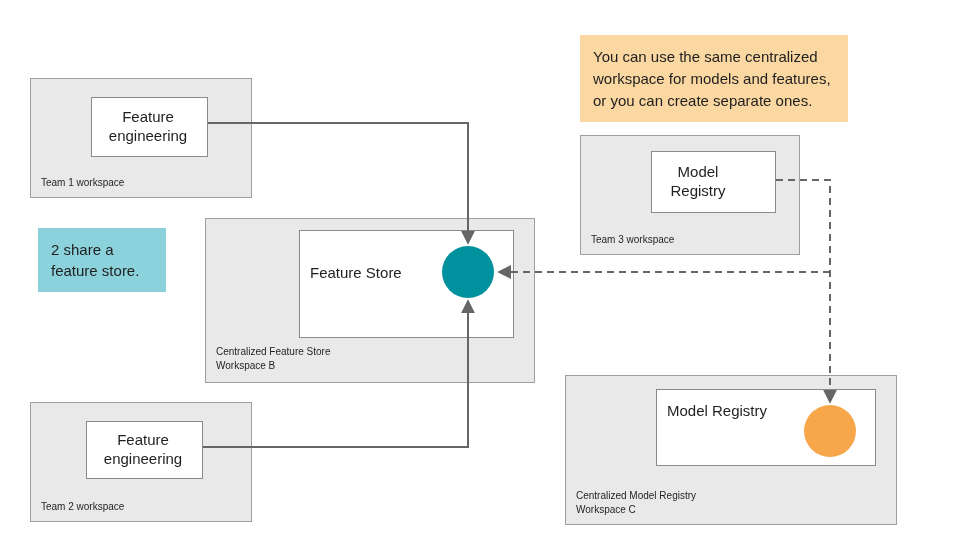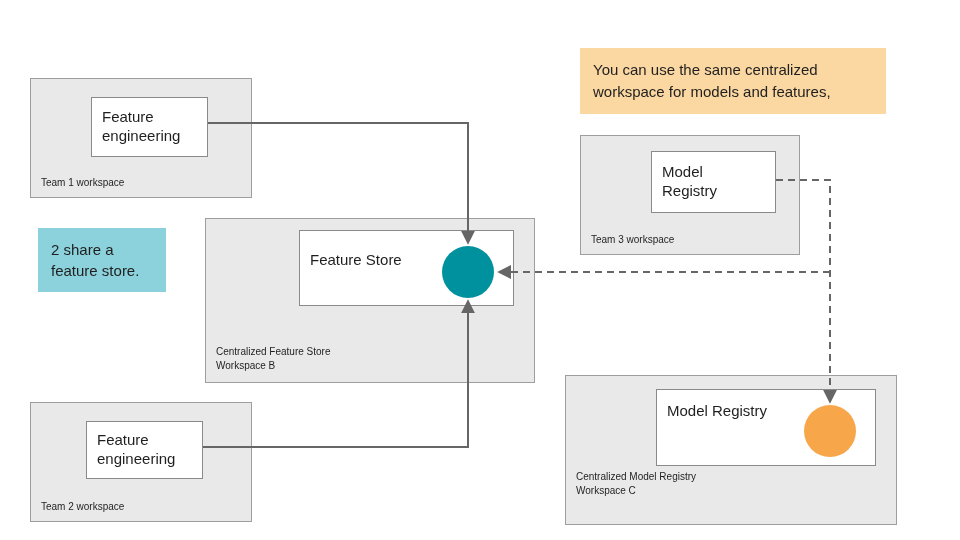--- a/index.html
+++ b/index.html
@@ -22,20 +22,21 @@
   }
   .inner {
     position: absolute;
     background: var(--inner_fill, #ffffff);
     border: 1px solid var(--inner_border, #8a8a8a);
     display: flex;
     align-items: center;
     padding-left: 10px;
     font-size: 15px;
     line-height: 1.25;
+    text-align: center;
   }
   .inner span { display: inline-block; }
   .ws-label {
     position: absolute;
     left: 10px;
     bottom: 8px;
     font-size: 10px;
     line-height: 1.35;
   }
   .note {
@@ -64,33 +65,33 @@
   
   #team1 { left: 30px; top: 78px; width: 222px; height: 120px; }
   #team1 .inner { left: 60px; top: 18px; width: 117px; height: 60px; }
   #team1 .inner span { width: 92px; }
 
   #team2 { left: 30px; top: 402px; width: 222px; height: 120px; }
   #team2 .inner { left: 55px; top: 18px; width: 117px; height: 58px; }
   #team2 .inner span { width: 92px; }
 
   #wsB { left: 205px; top: 218px; width: 330px; height: 165px; }
-  #wsB .inner { left: 93px; top: 11px; width: 215px; height: 76px; align-items: flex-start; padding-top: 20px; }
+  #wsB .inner { left: 93px; top: 11px; width: 215px; height: 108px; align-items: flex-start; padding-top: 33px; }
   #wsB .ws-label { bottom: 10px; }
 
   #team3 { left: 580px; top: 135px; width: 220px; height: 120px; }
   #team3 .inner { left: 70px; top: 15px; width: 125px; height: 62px; }
   #team3 .inner span { width: 72px; }
 
   #wsC { left: 565px; top: 375px; width: 332px; height: 150px; }
   #wsC .inner { left: 90px; top: 13px; width: 220px; height: 77px; align-items: flex-start; padding-top: 12px; }
-  #wsC .ws-label { bottom: 27px; margin-top: 37px; }
+  #wsC .ws-label { bottom: 8px; margin-top: 37px; }
 
   #note-teal { left: 38px; top: 228px; width: 128px; }
-  #note-orange { left: 580px; top: 48px; width: 306px; }
+  #note-orange { left: 580px; top: 35px; width: 268px; }
 
   #circle-feature-store { left: 442px; top: 246px; }
   #circle-model-registry { left: 804px; top: 405px; }
 </style>
 </head>
 <body>
 
 <div class="canvas">
 
   <div class="ws" id="team1">
@@ -135,20 +136,21 @@
   </div>
 
   <div class="note note-teal" id="note-teal">
     <div>2 share a</div>
     <div>feature store.</div>
   </div>
 
   <div class="note note-orange" id="note-orange">
     <div>You can use the same centralized</div>
     <div>workspace for models and features,</div>
+    <div>or you can create separate ones.</div>
   </div>
 
   <div class="circle circle-teal" id="circle-feature-store"></div>
   <div class="circle circle-orange" id="circle-model-registry"></div>
 
   <svg class="arrows" viewBox="0 0 960 540" xmlns="http://www.w3.org/2000/svg">
     <defs>
       <marker id="arrowhead" viewBox="0 0 10 10" refX="8" refY="5" markerWidth="7" markerHeight="7" orient="auto">
         <path d="M0,0 L10,5 L0,10 z" fill="#666666"></path>
       </marker>

